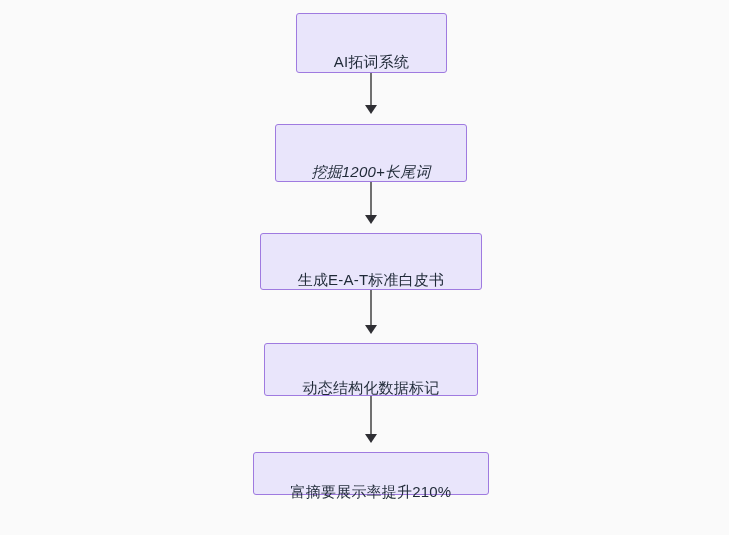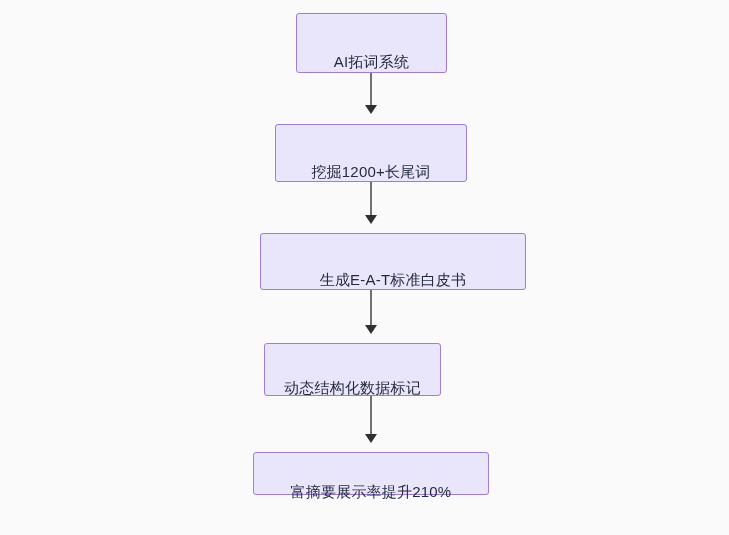--- a/index.html
+++ b/index.html
@@ -84,29 +84,29 @@
 
   <div class="edge" style="left:371px; top:396px; height:47px;">
     <div class="edge-line" style="height:38px;"></div>
     <div class="edge-head" style="top:38px;"></div>
   </div>
 
   <div class="node" style="left:296px; top:13px; width:151px; height:60px;">
     <span class="node-label">AI拓词系统</span>
   </div>
 
-  <div class="node" style="left:275px; top:124px; width:192px; height:58px;">
+  <div class="node" style="left:275px; top:124px; width:192px; height:58px;font-style:italic;">
     <span class="node-label">挖掘1200+长尾词</span>
   </div>
 
-  <div class="node" style="left:260px; top:233px; width:266px; height:57px;">
+  <div class="node" style="left:260px; top:233px; width:222px; height:57px;">
     <span class="node-label">生成E-A-T标准白皮书</span>
   </div>
 
-  <div class="node" style="left:264px; top:343px; width:177px; height:53px;">
+  <div class="node" style="left:264px; top:343px; width:214px; height:53px;">
     <span class="node-label">动态结构化数据标记</span>
   </div>
 
   <div class="node" style="left:253px; top:452px; width:236px; height:43px;">
     <span class="node-label">富摘要展示率提升210%</span>
   </div>
 
 </div>
 
 </body></html>

